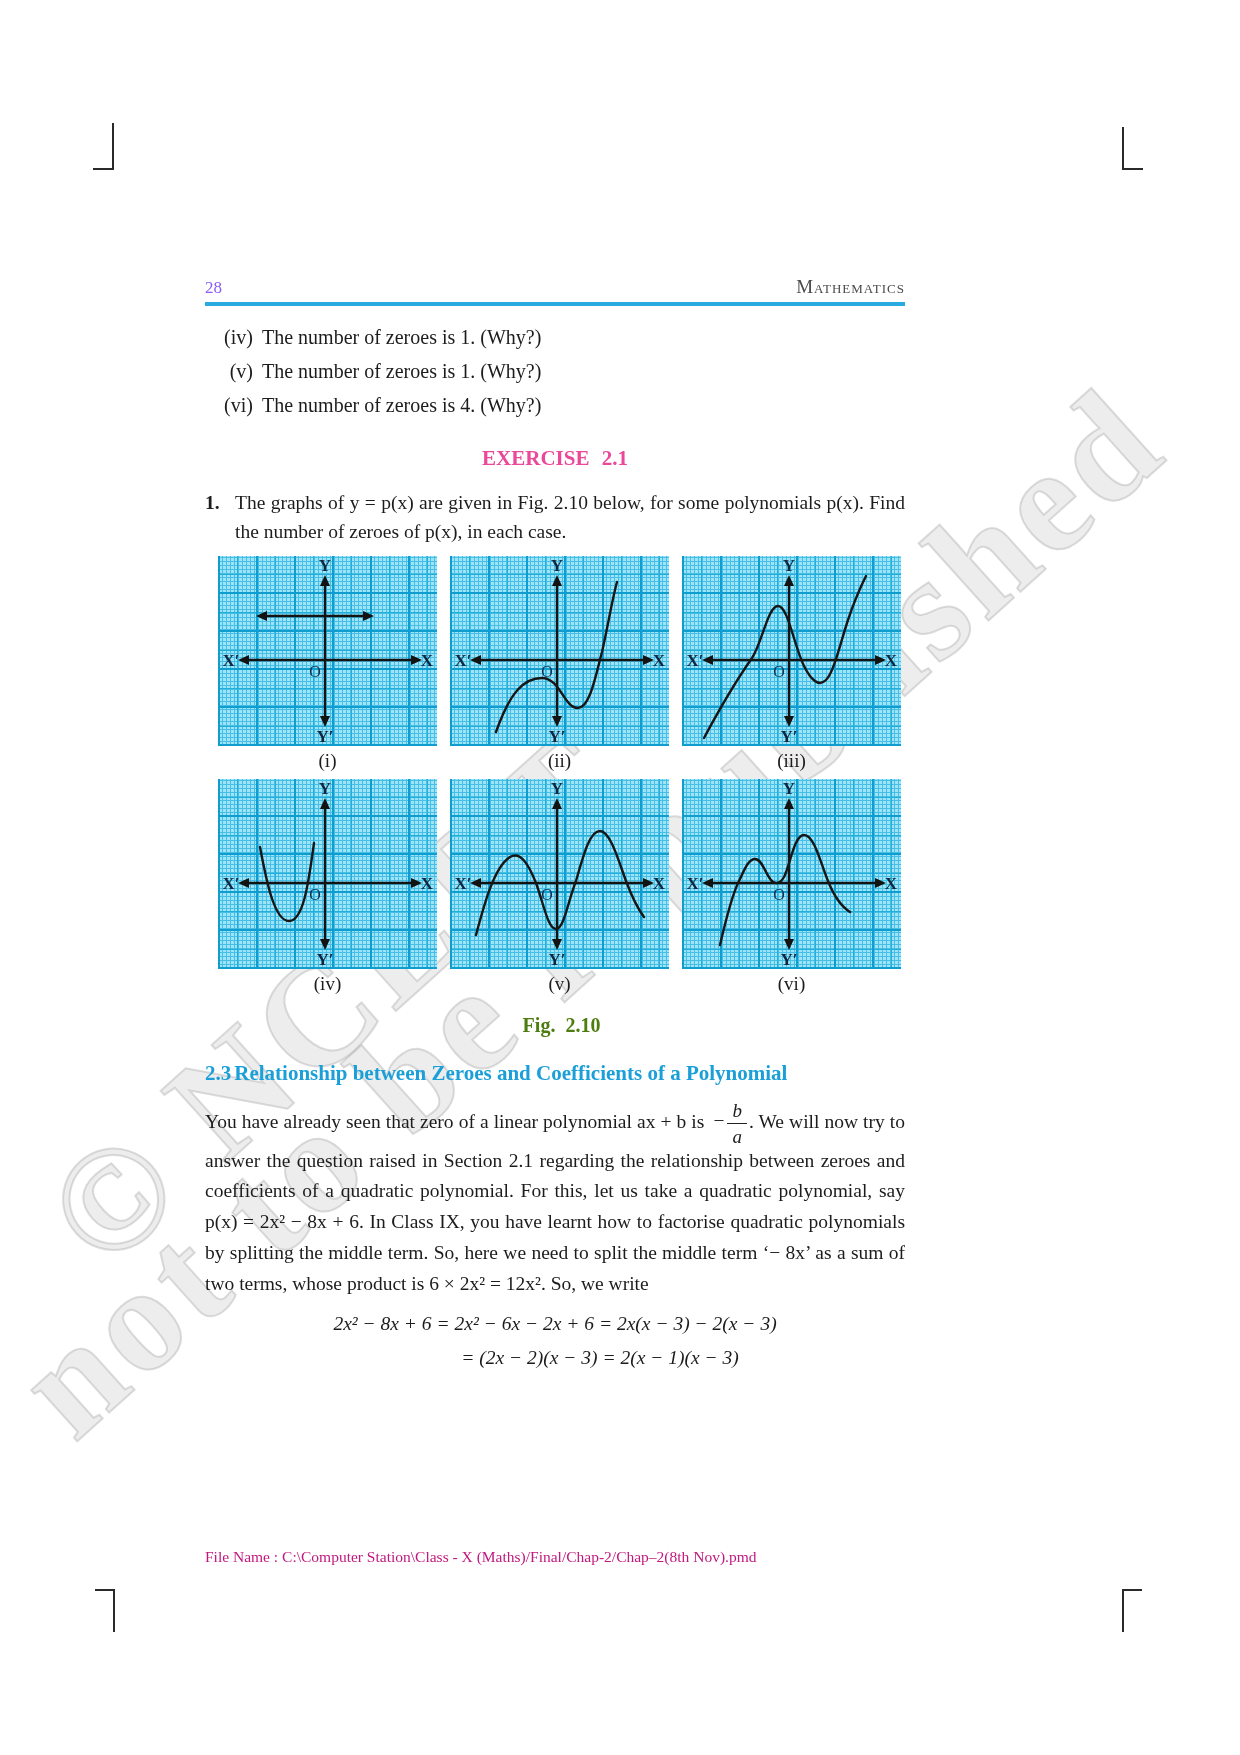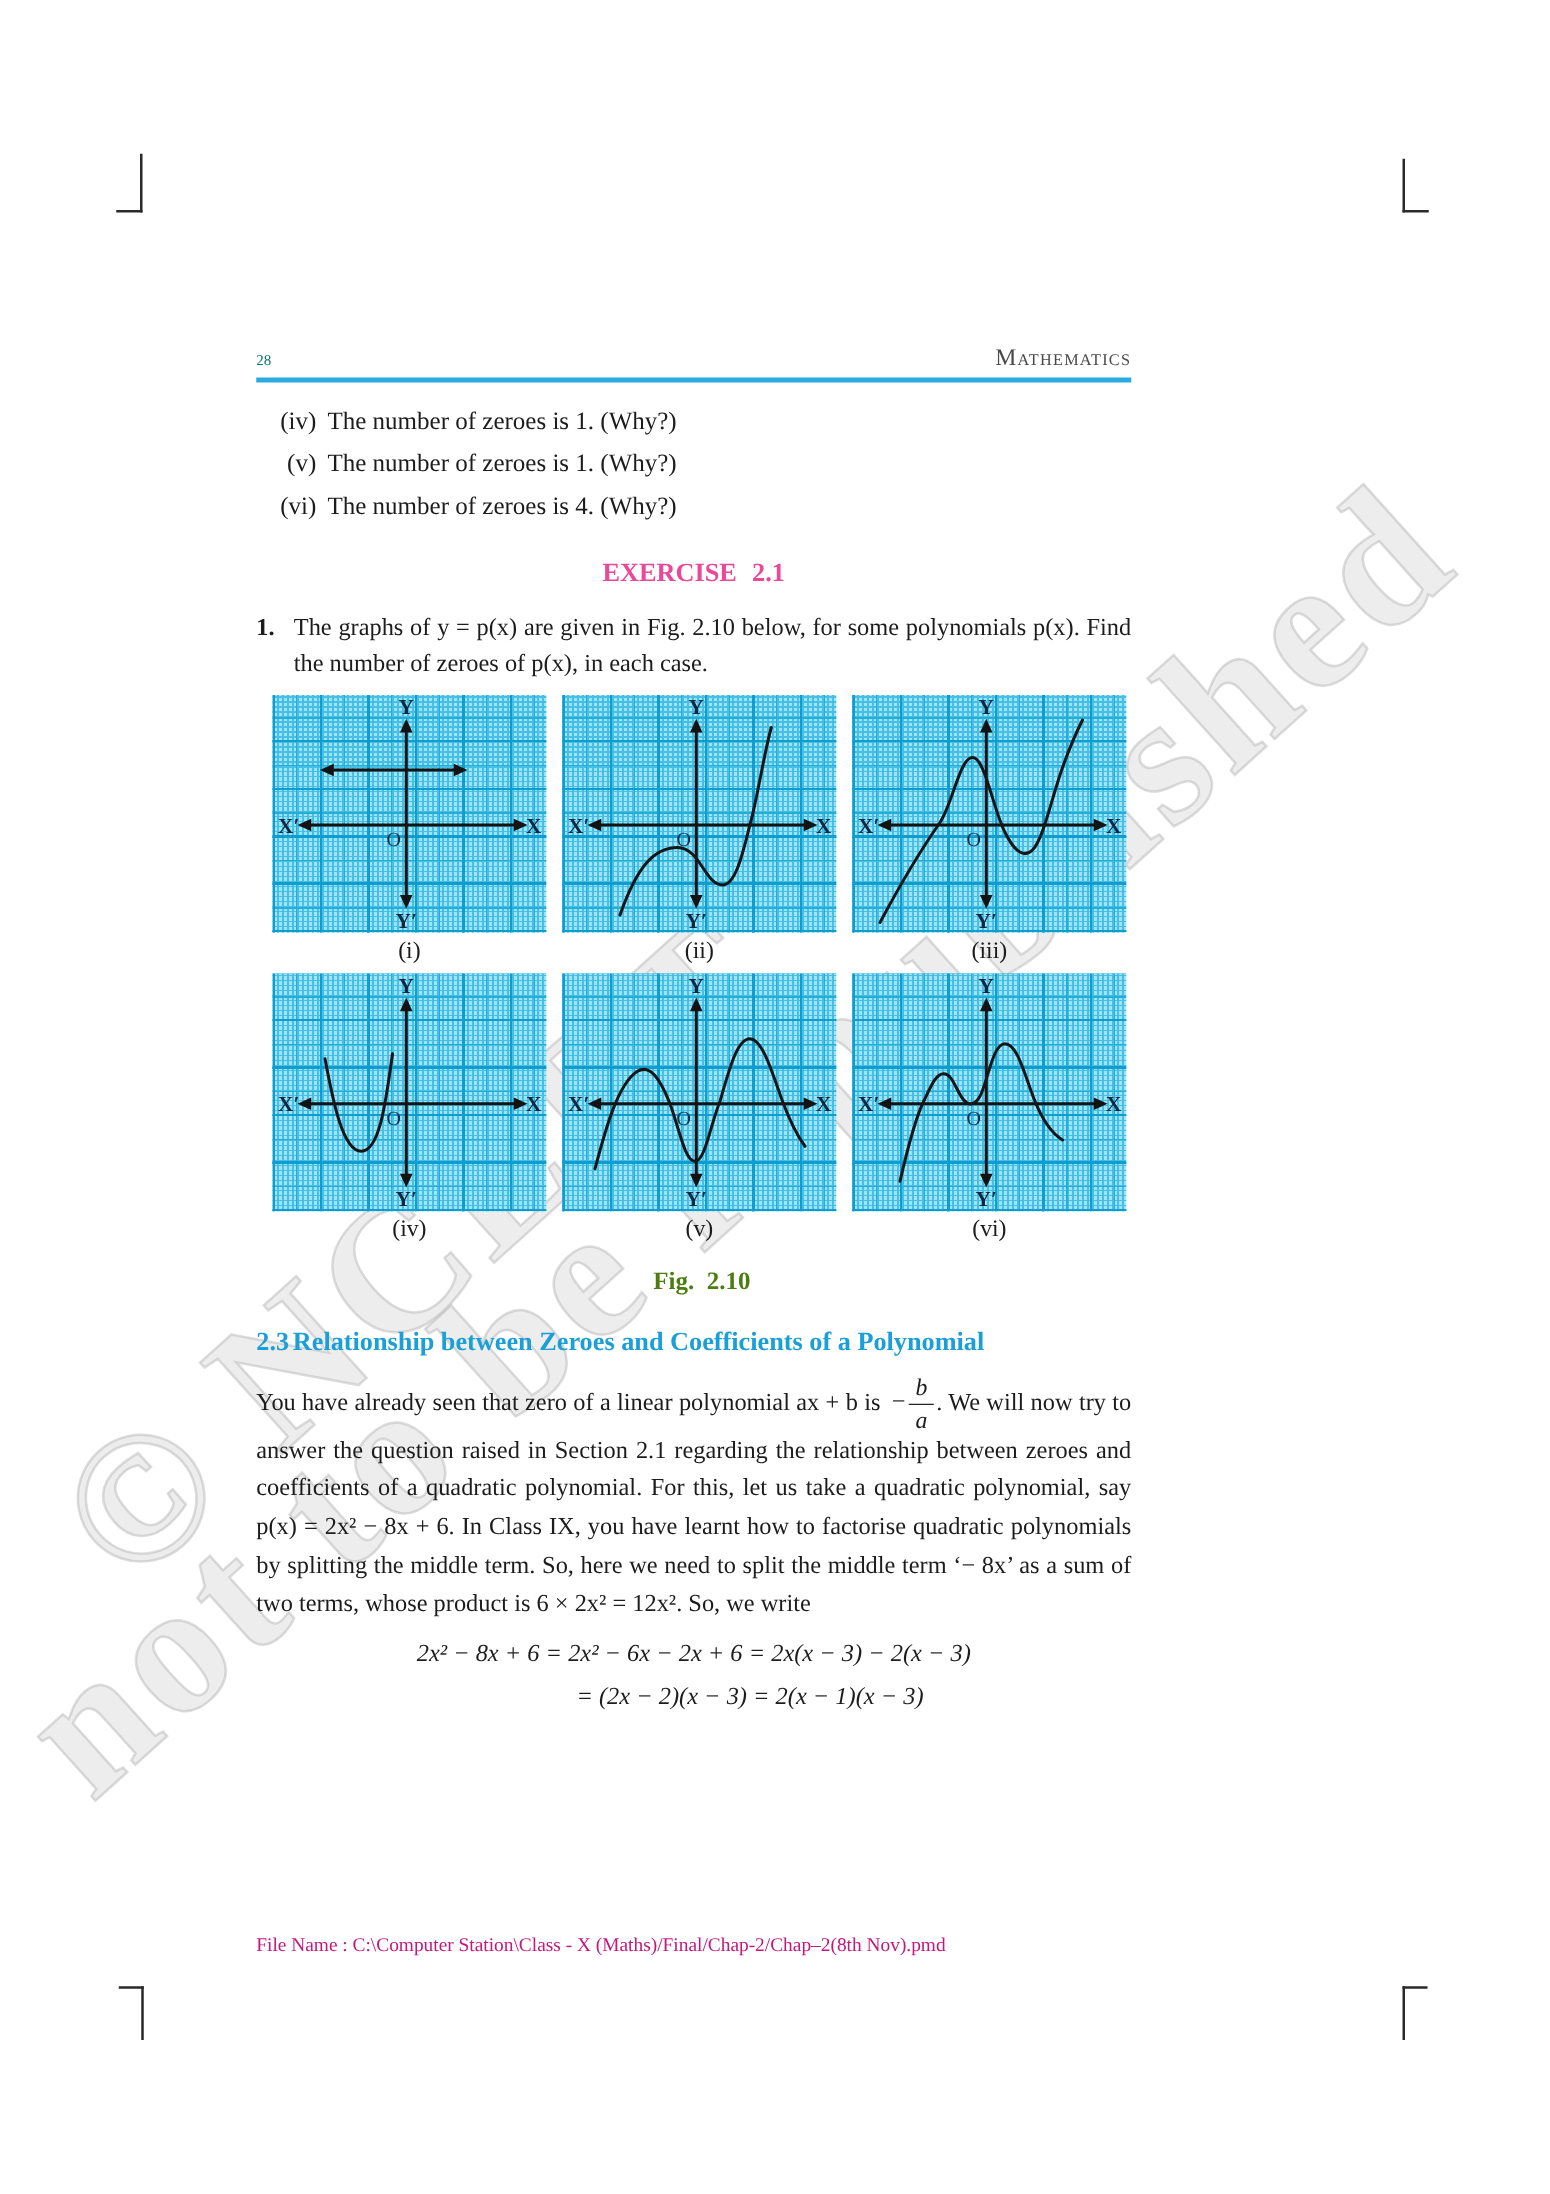--- a/index.html
+++ b/index.html
@@ -17,21 +17,21 @@
   .wm{position:absolute;z-index:0;white-space:nowrap;font-weight:bold;
       color:rgba(195,195,195,0.30);-webkit-text-stroke:2px rgba(165,165,165,0.38);
       font-size:150px;letter-spacing:6px;transform-origin:left center;pointer-events:none;}
   .wm1{left:70px;top:1150px;transform:rotate(-42deg);}
   .wm2{left:40px;top:1320px;transform:rotate(-42deg);}
 
   .content{position:absolute;left:205px;top:276px;width:700px;z-index:1;}
 
   
   .header-row{display:flex;justify-content:space-between;align-items:baseline;}
-  .page-num{font-size:12px;color:#0f766e;}
+  .page-num{font-size:17px;color:#8b5cf6;}
   .running-head{font-size:19px;color:#4a4a4a;font-variant:small-caps;letter-spacing:1px;}
   .header-rule{height:4px;background:#29abe2;margin-top:4px;}
 
   
   .answers{margin-top:20px;}
   .ans-row{display:flex;margin-bottom:11px;font-size:20px;}
   .ans-label{width:48px;text-align:right;flex:0 0 48px;}
   .ans-text{margin-left:9px;}
 
   .exercise-h{margin-top:29px;text-align:center;color:#ec4899;font-weight:bold;

